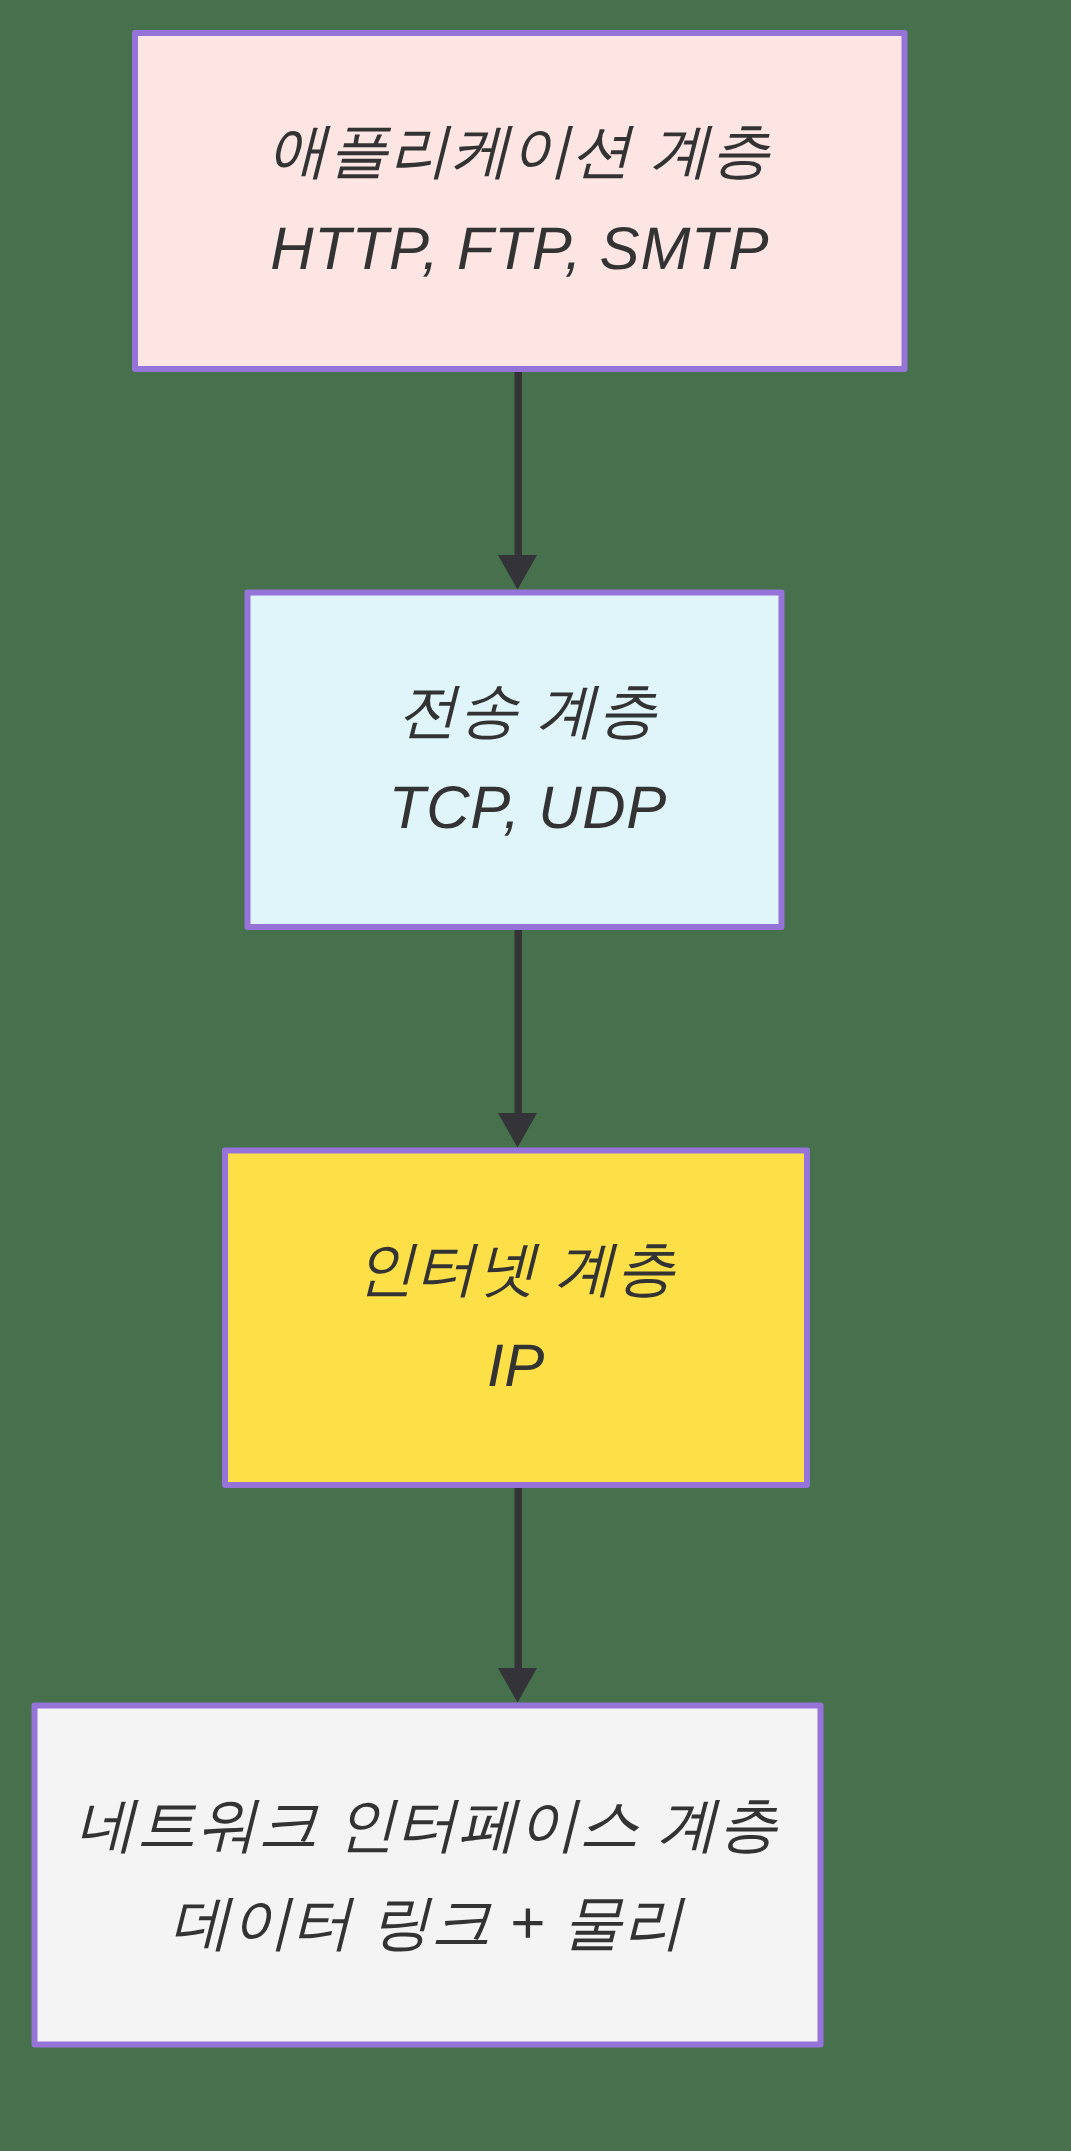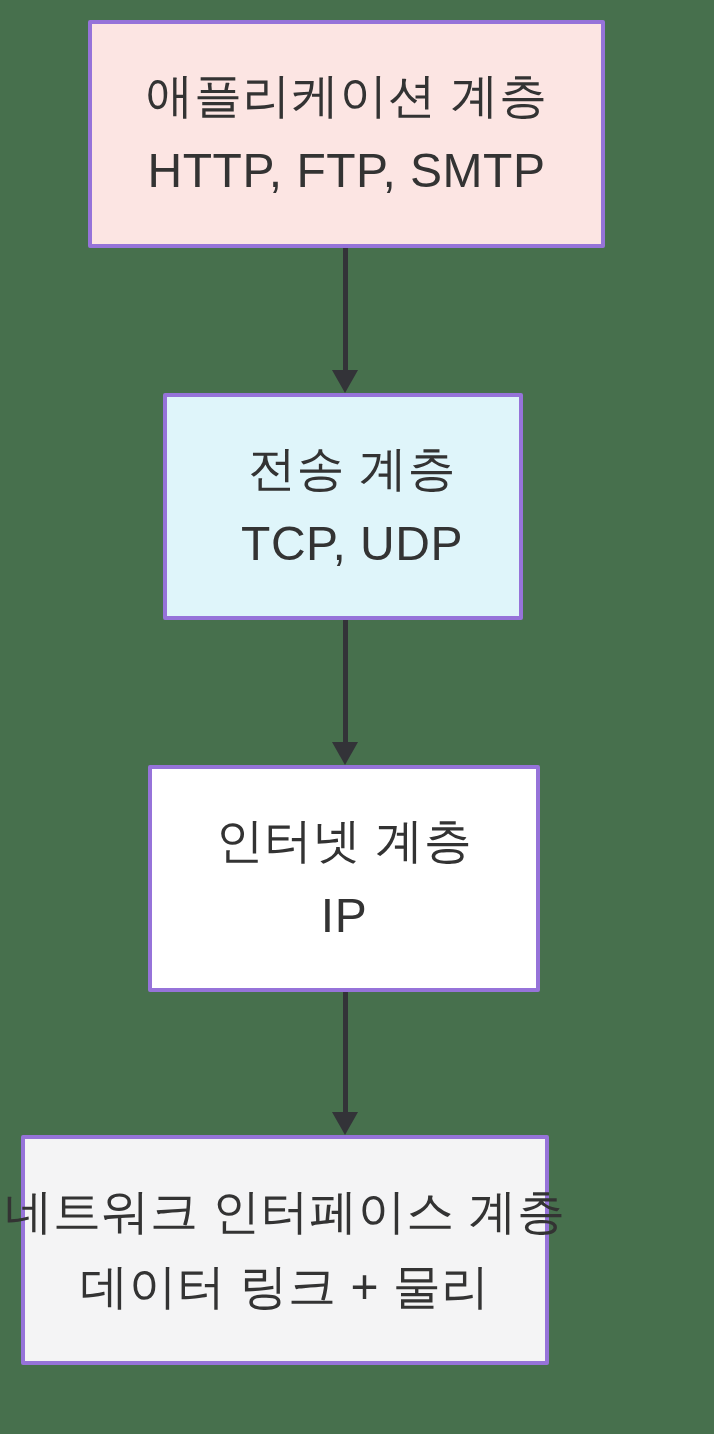--- a/index.html
+++ b/index.html
@@ -26,24 +26,25 @@
     display: flex;
     flex-direction: column;
     align-items: center;
     justify-content: center;
     gap: 16px;
     text-align: center;
   }
   .node .title,
   .node .subtitle {
     color: #333333;
-    font-size: 48px;
+    font-size: 40px;
     line-height: 1.22;
     white-space: nowrap;
     letter-spacing: 0.5px;
+    font-style: italic;
   }
   
   #node-app       { left: 88px;  top: 20px;   width: 517px; height: 228px; }
   #node-transport { left: 163px; top: 393px;  width: 360px; height: 227px; }
   #node-internet  { left: 148px; top: 765px;  width: 392px; height: 227px; }
   #node-network   { left: 21px;  top: 1135px; width: 528px; height: 230px; }
 
   .arrow {
     position: absolute;
     width: 26px;
@@ -86,21 +87,21 @@
   <div class="node" id="node-transport" style="background-color: rgb(223, 245, 250); padding-left: 18px;">
     <div class="title">전송 계층</div>
     <div class="subtitle">TCP, UDP</div>
   </div>
 
   <div class="arrow" id="arrow-2">
     <div class="shaft"></div>
     <div class="head"></div>
   </div>
 
-  <div class="node" id="node-internet" style="background-color: #ffffff;">
+  <div class="node" id="node-internet" style="background-color: #fde047;">
     <div class="title">인터넷 계층</div>
     <div class="subtitle">IP</div>
   </div>
 
   <div class="arrow" id="arrow-3">
     <div class="shaft"></div>
     <div class="head"></div>
   </div>
 
   <div class="node" id="node-network" style="background-color: rgb(244, 244, 245);">

